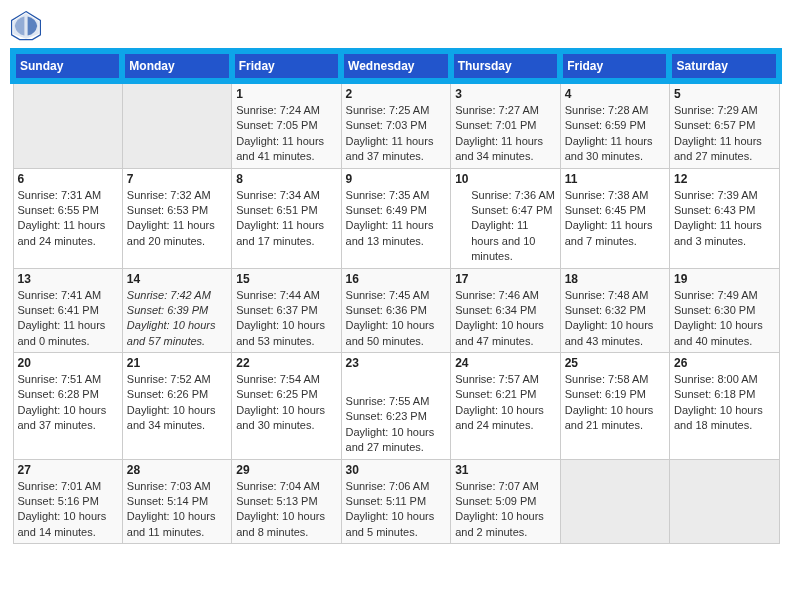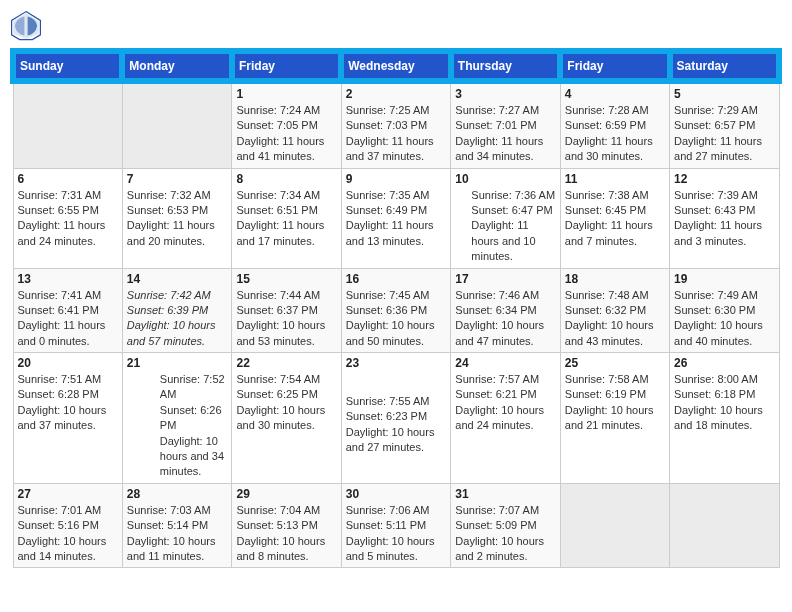--- a/index.html
+++ b/index.html
@@ -249,21 +249,21 @@
       </tr>
       <tr>
         <td>
           <div class="cell-day">20</div>
           <div class="cell-info" style="white-space: pre-line;">Sunrise: 7:51 AM
 Sunset: 6:28 PM
 Daylight: 10 hours and 37 minutes.</div>
         </td>
         <td>
           <div class="cell-day">21</div>
-          <div class="cell-info" style="white-space: pre-line; margin-left: 33px;">Sunrise: 7:52 AM
+          <div class="cell-info" style="white-space: pre-line;">Sunrise: 7:52 AM
 Sunset: 6:26 PM
 Daylight: 10 hours and 34 minutes.</div>
         </td>
         <td>
           <div class="cell-day">22</div>
           <div class="cell-info" style="white-space: pre-line;">Sunrise: 7:54 AM
 Sunset: 6:25 PM
 Daylight: 10 hours and 30 minutes.</div>
         </td>
         <td>

